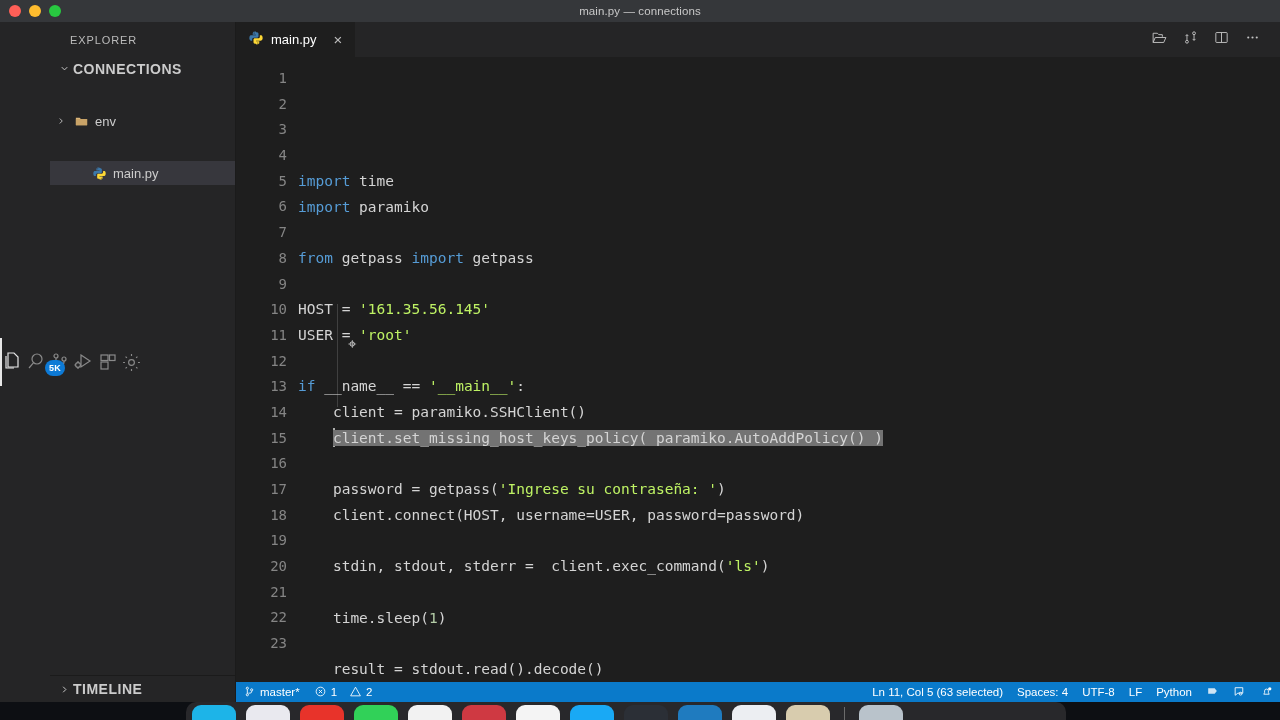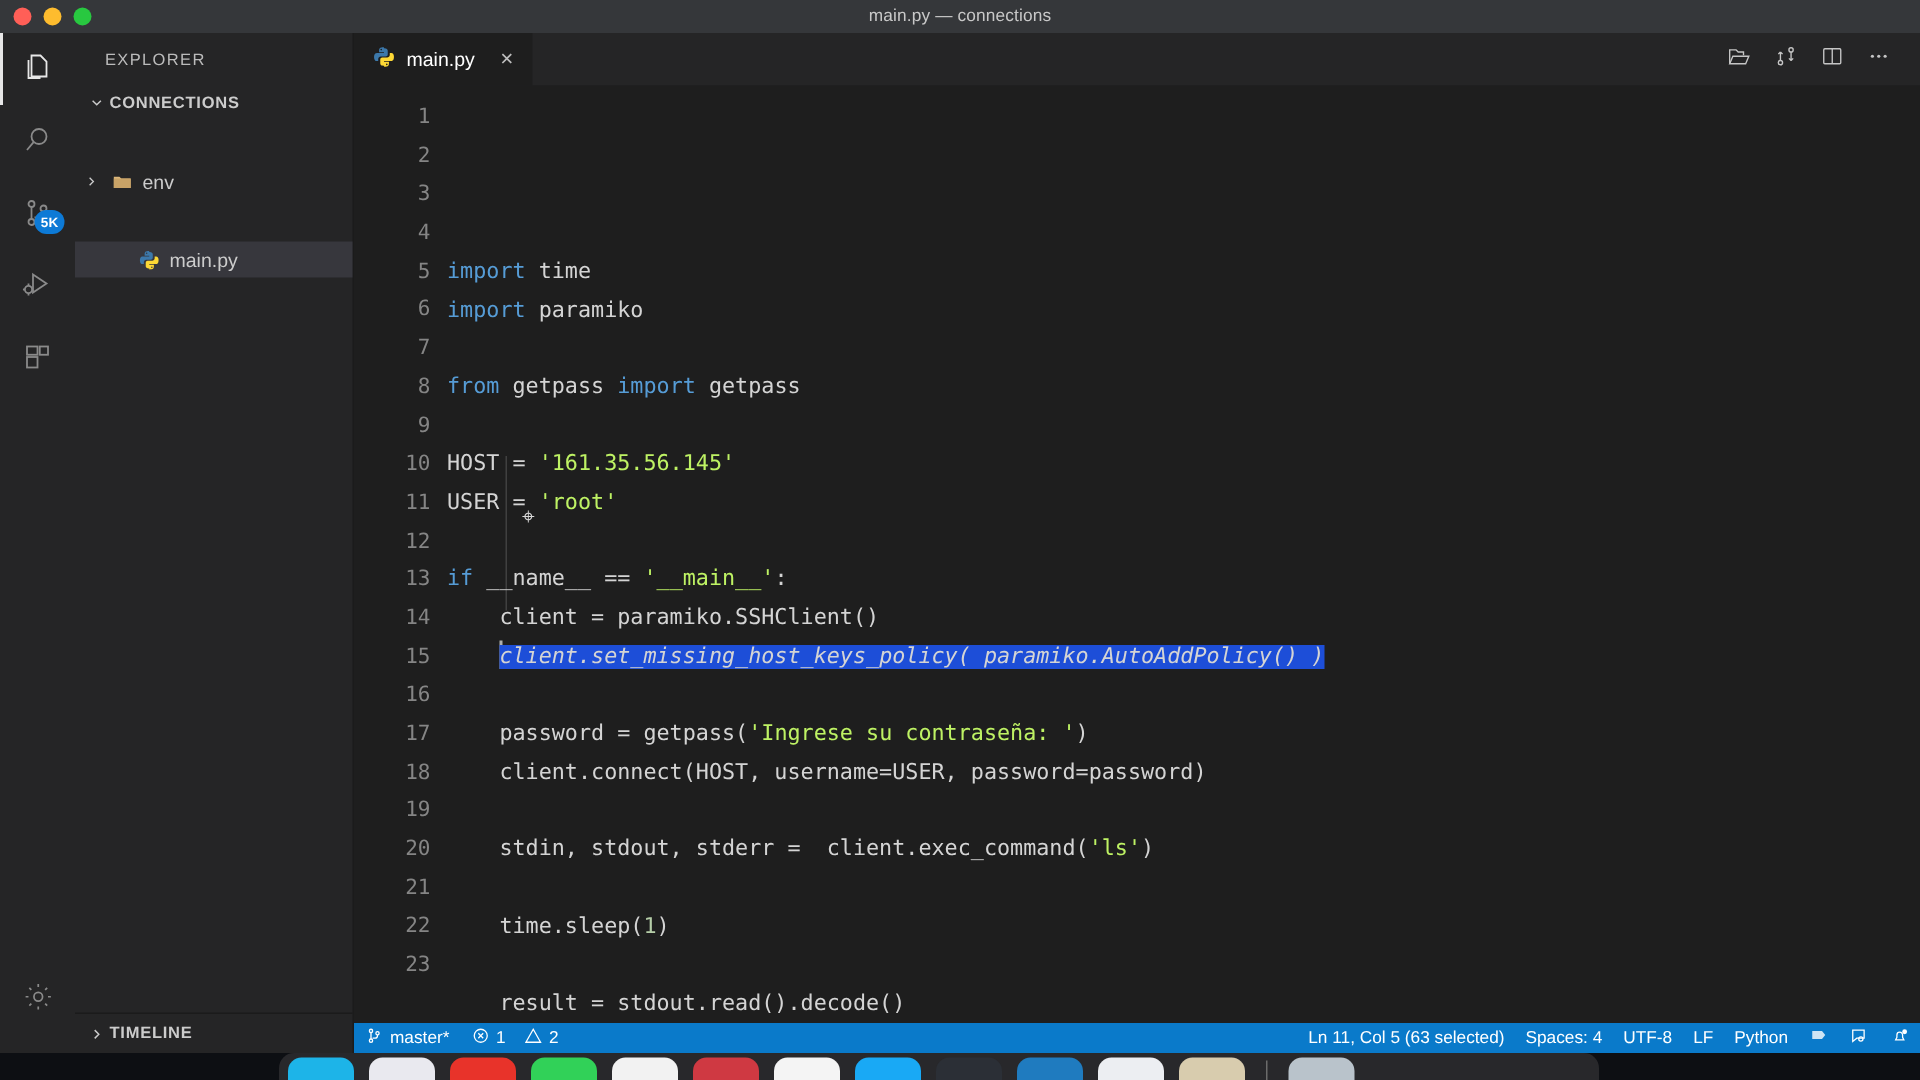--- a/index.html
+++ b/index.html
@@ -19,40 +19,40 @@
   .tl { width:12px; height:12px; border-radius:50%; }
   .tl.red{background:#ff5f57;} .tl.yellow{background:#febc2e;} .tl.green{background:#28c840;}
   .title-text { position:absolute; left:0; right:0; text-align:center;
                 font-size:11.5px; color:#c8c8c8; letter-spacing:.1px; pointer-events:none; }
 
   
   .wbody { flex:1; display:flex; min-height:0; }
 
   
   .activitybar { width:50px; flex:0 0 50px; background:#252526;
-                 display:flex; flex-direction:column; align-items:center; }
+                 display:flex; align-items:center; }
   .ab-item { width:50px; height:48px; display:flex; align-items:center; justify-content:center;
              position:relative; color:#8a8a8a; }
   .ab-item.active { color:#e7e7e7; }
   .ab-item.active::before { content:""; position:absolute; left:0; top:0; bottom:0;
                             width:2px; background:#e7e7e7; }
   .ab-item svg { display:block; }
   .ab-spacer { flex:1; }
   .badge { position:absolute; right:7px; bottom:10px; min-width:17px; height:16px;
            border-radius:9px; background:#0d7ad6; color:#fff; font-size:9px; font-weight:700;
            display:flex; align-items:center; justify-content:center; padding:0 4px;
            letter-spacing:.2px; }
 
   
   .sidebar { width:186px; flex:0 0 186px; background:#252526; display:flex; flex-direction:column;
              border-right:1px solid #1b1b1b; }
   .sb-title { height:35px; display:flex; align-items:center; padding-left:20px;
               font-size:11px; letter-spacing:.9px; color:#bbbbbb; }
   .sb-section { display:flex; align-items:center; height:23px; padding-left:8px;
-                font-size:11px; font-weight:700; color:#cccccc; letter-spacing:.5px; }
+                font-size:14px; font-weight:700; color:#cccccc; letter-spacing:.5px; }
   .chev { width:13px; height:13px; flex:0 0 13px; display:flex; align-items:center;
           justify-content:center; color:#cccccc; margin-right:2px; }
   .tree { flex:1; padding-top:1px; }
   .row { display:flex; align-items:center; height:24px; font-size:13px; color:#cccccc;
          cursor:default;margin-top:28px; }
   .row.selected { background:#37373d; }
   .row .ind { width:22px; flex:0 0 22px; }
   .row .ind2 { width:40px; flex:0 0 40px; }
   .row .fic { width:18px; flex:0 0 18px; display:flex; align-items:center; justify-content:center;
               margin-right:5px; }
@@ -73,21 +73,21 @@
 
   
   .code { flex:1; display:flex; overflow:hidden; position:relative; background:#1e1e1e;
           font-family:"DejaVu Sans Mono", monospace; font-size:14.5px; line-height:25.7px; }
   .gutter { width:62px; flex:0 0 62px; text-align:right; padding-top:9px; color:#858585;
             font-size:14px; user-select:none; }
   .gutter div { height:25.7px; padding-right:11px; }
   .lines { flex:1; padding-top:9px; position:relative; white-space:pre; color:#d4d4d4; }
   .lines .ln { height:25.7px; position:relative; }
   .indent-guide { position:absolute; left:0; top:0; bottom:0; width:1px; background:#404040; }
-  .sel { background:#1d4ed8;font-style:italic; }
+  .sel { background:#737373; }
   .cursor-bar { display:inline-block; width:2px; height:19px; background:#aeafad;
                 vertical-align:-4px; margin-right:-2px; }
   .kw { color:#569cd6; }
   .str { color:#bef264;text-align:center; }
   .num { color:#b5cea8; }
   .txt { color:#d4d4d4; }
   .mouse-cursor { position:absolute; color:#d8d8d8; font-size:15px; line-height:1; }
 
   
   .statusbar { height:20px; flex:0 0 20px; background:#0a7aca; display:flex; 

